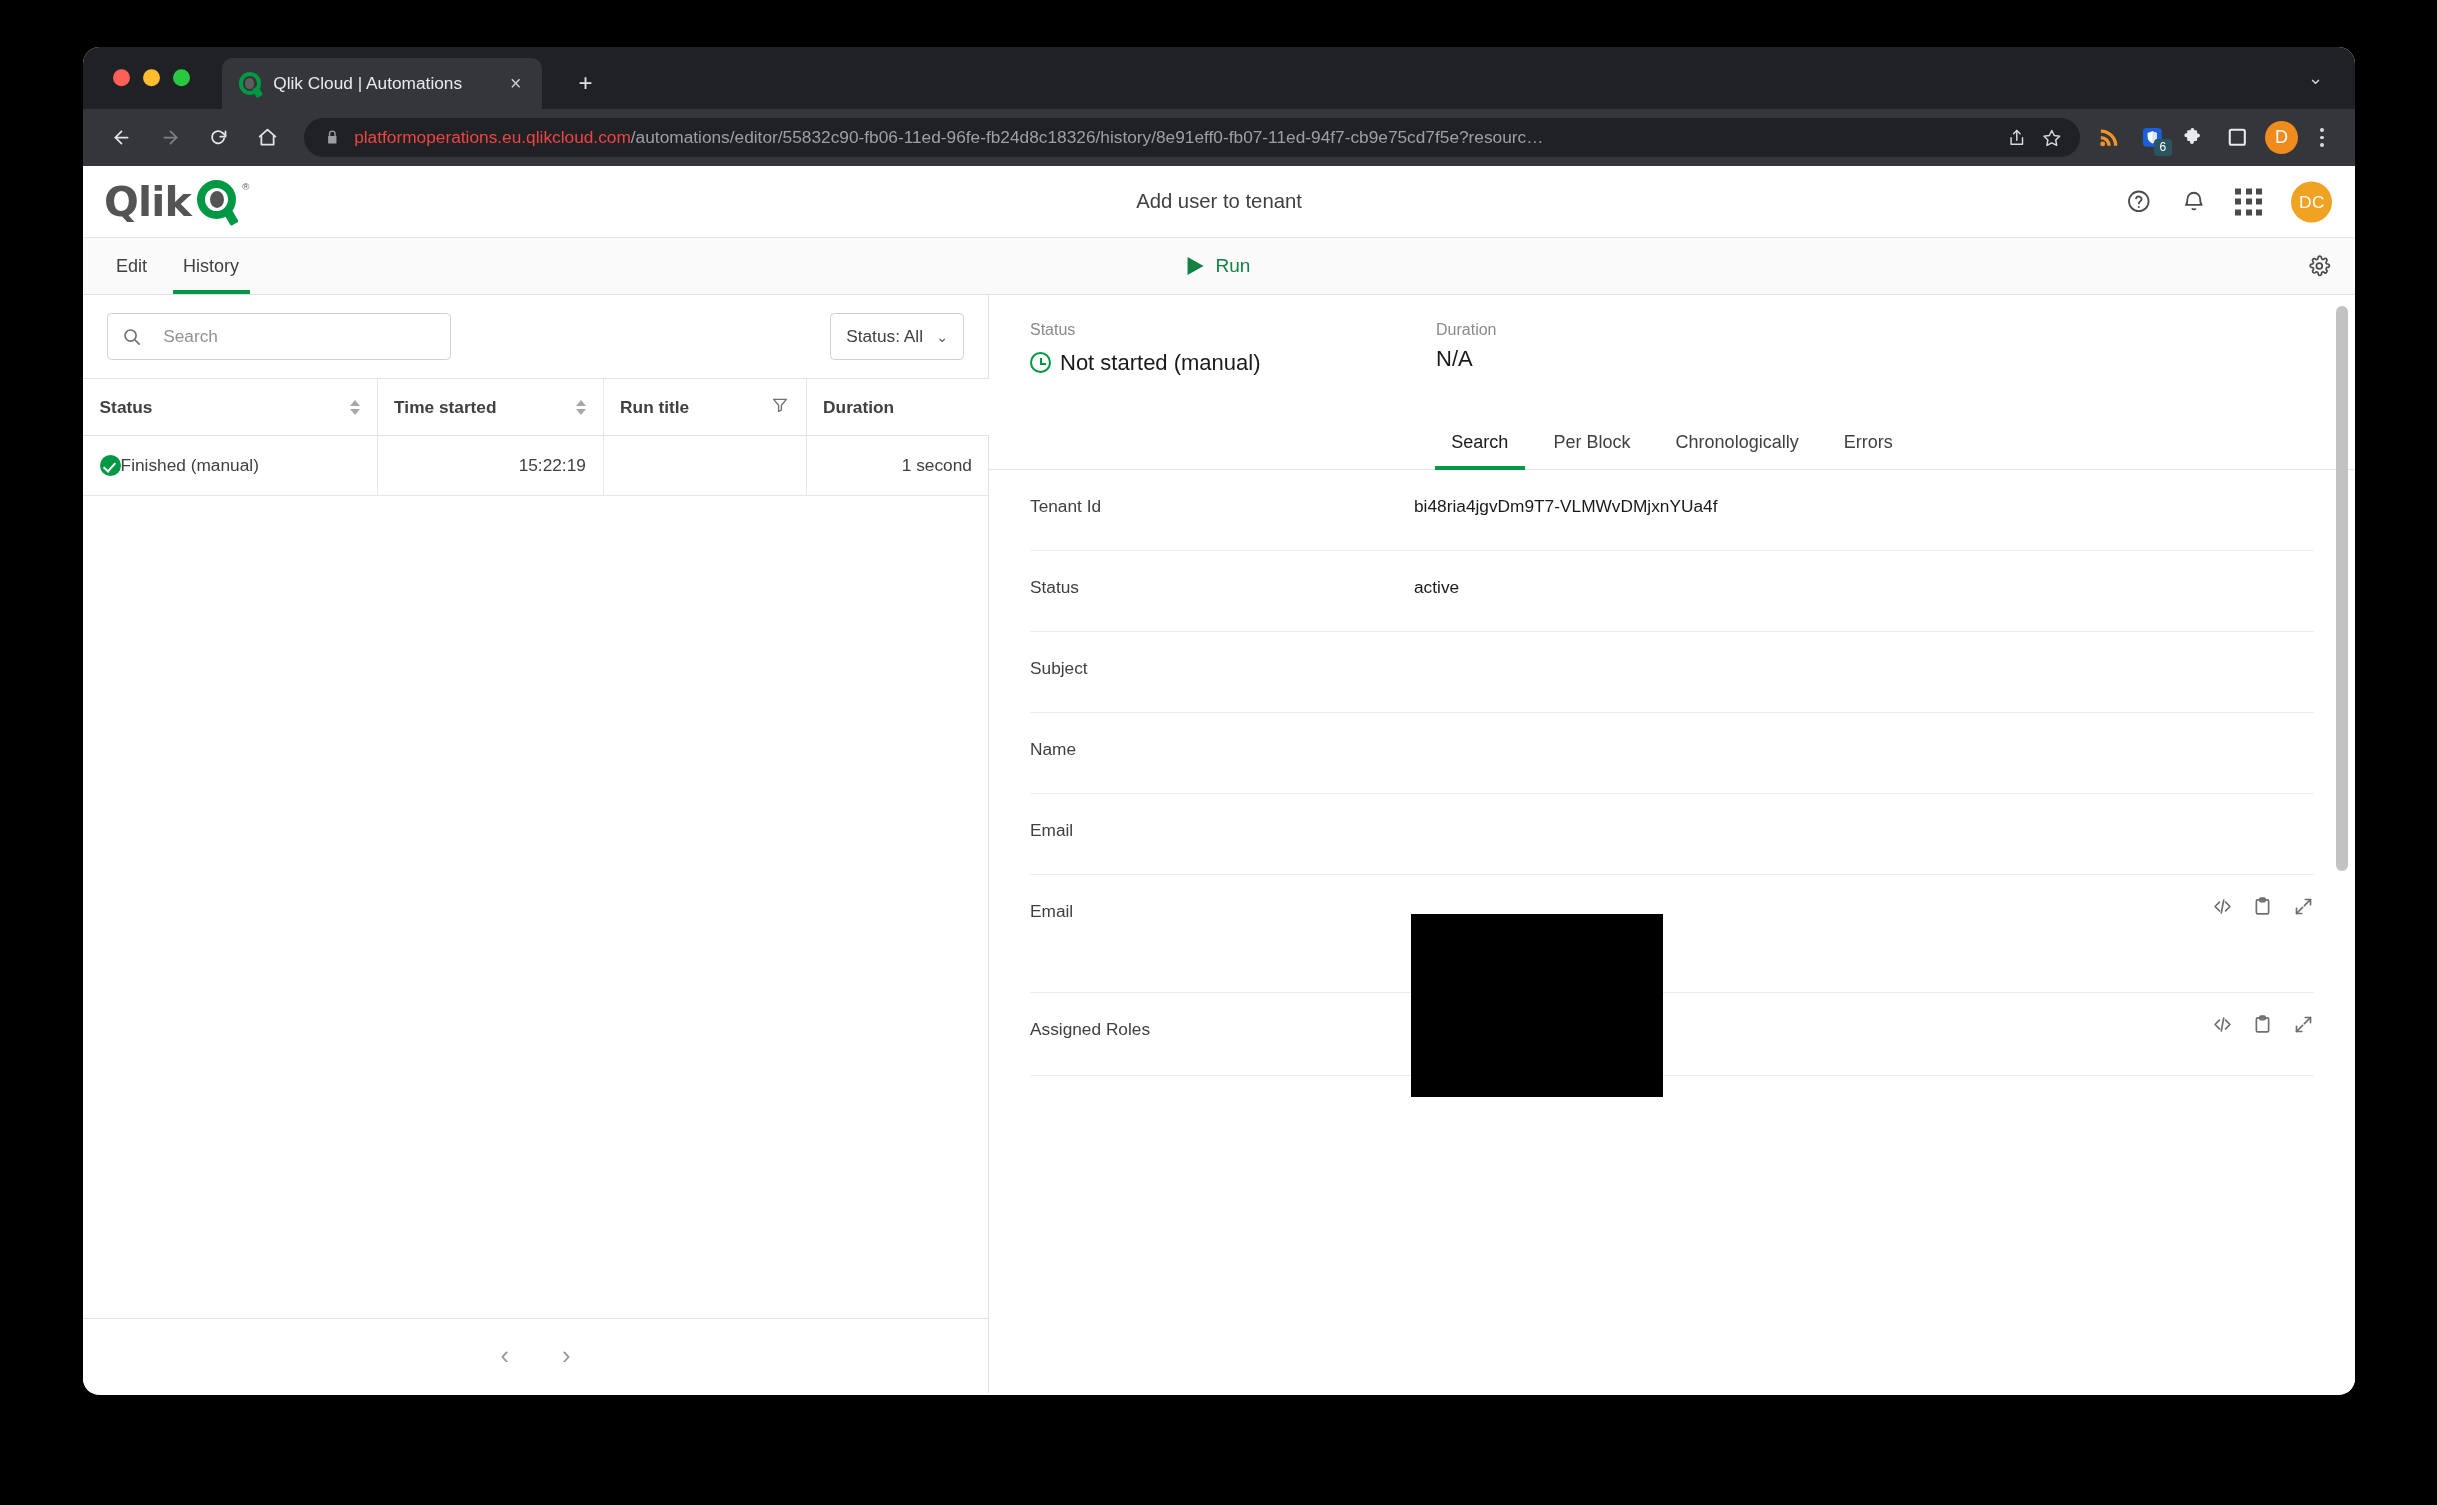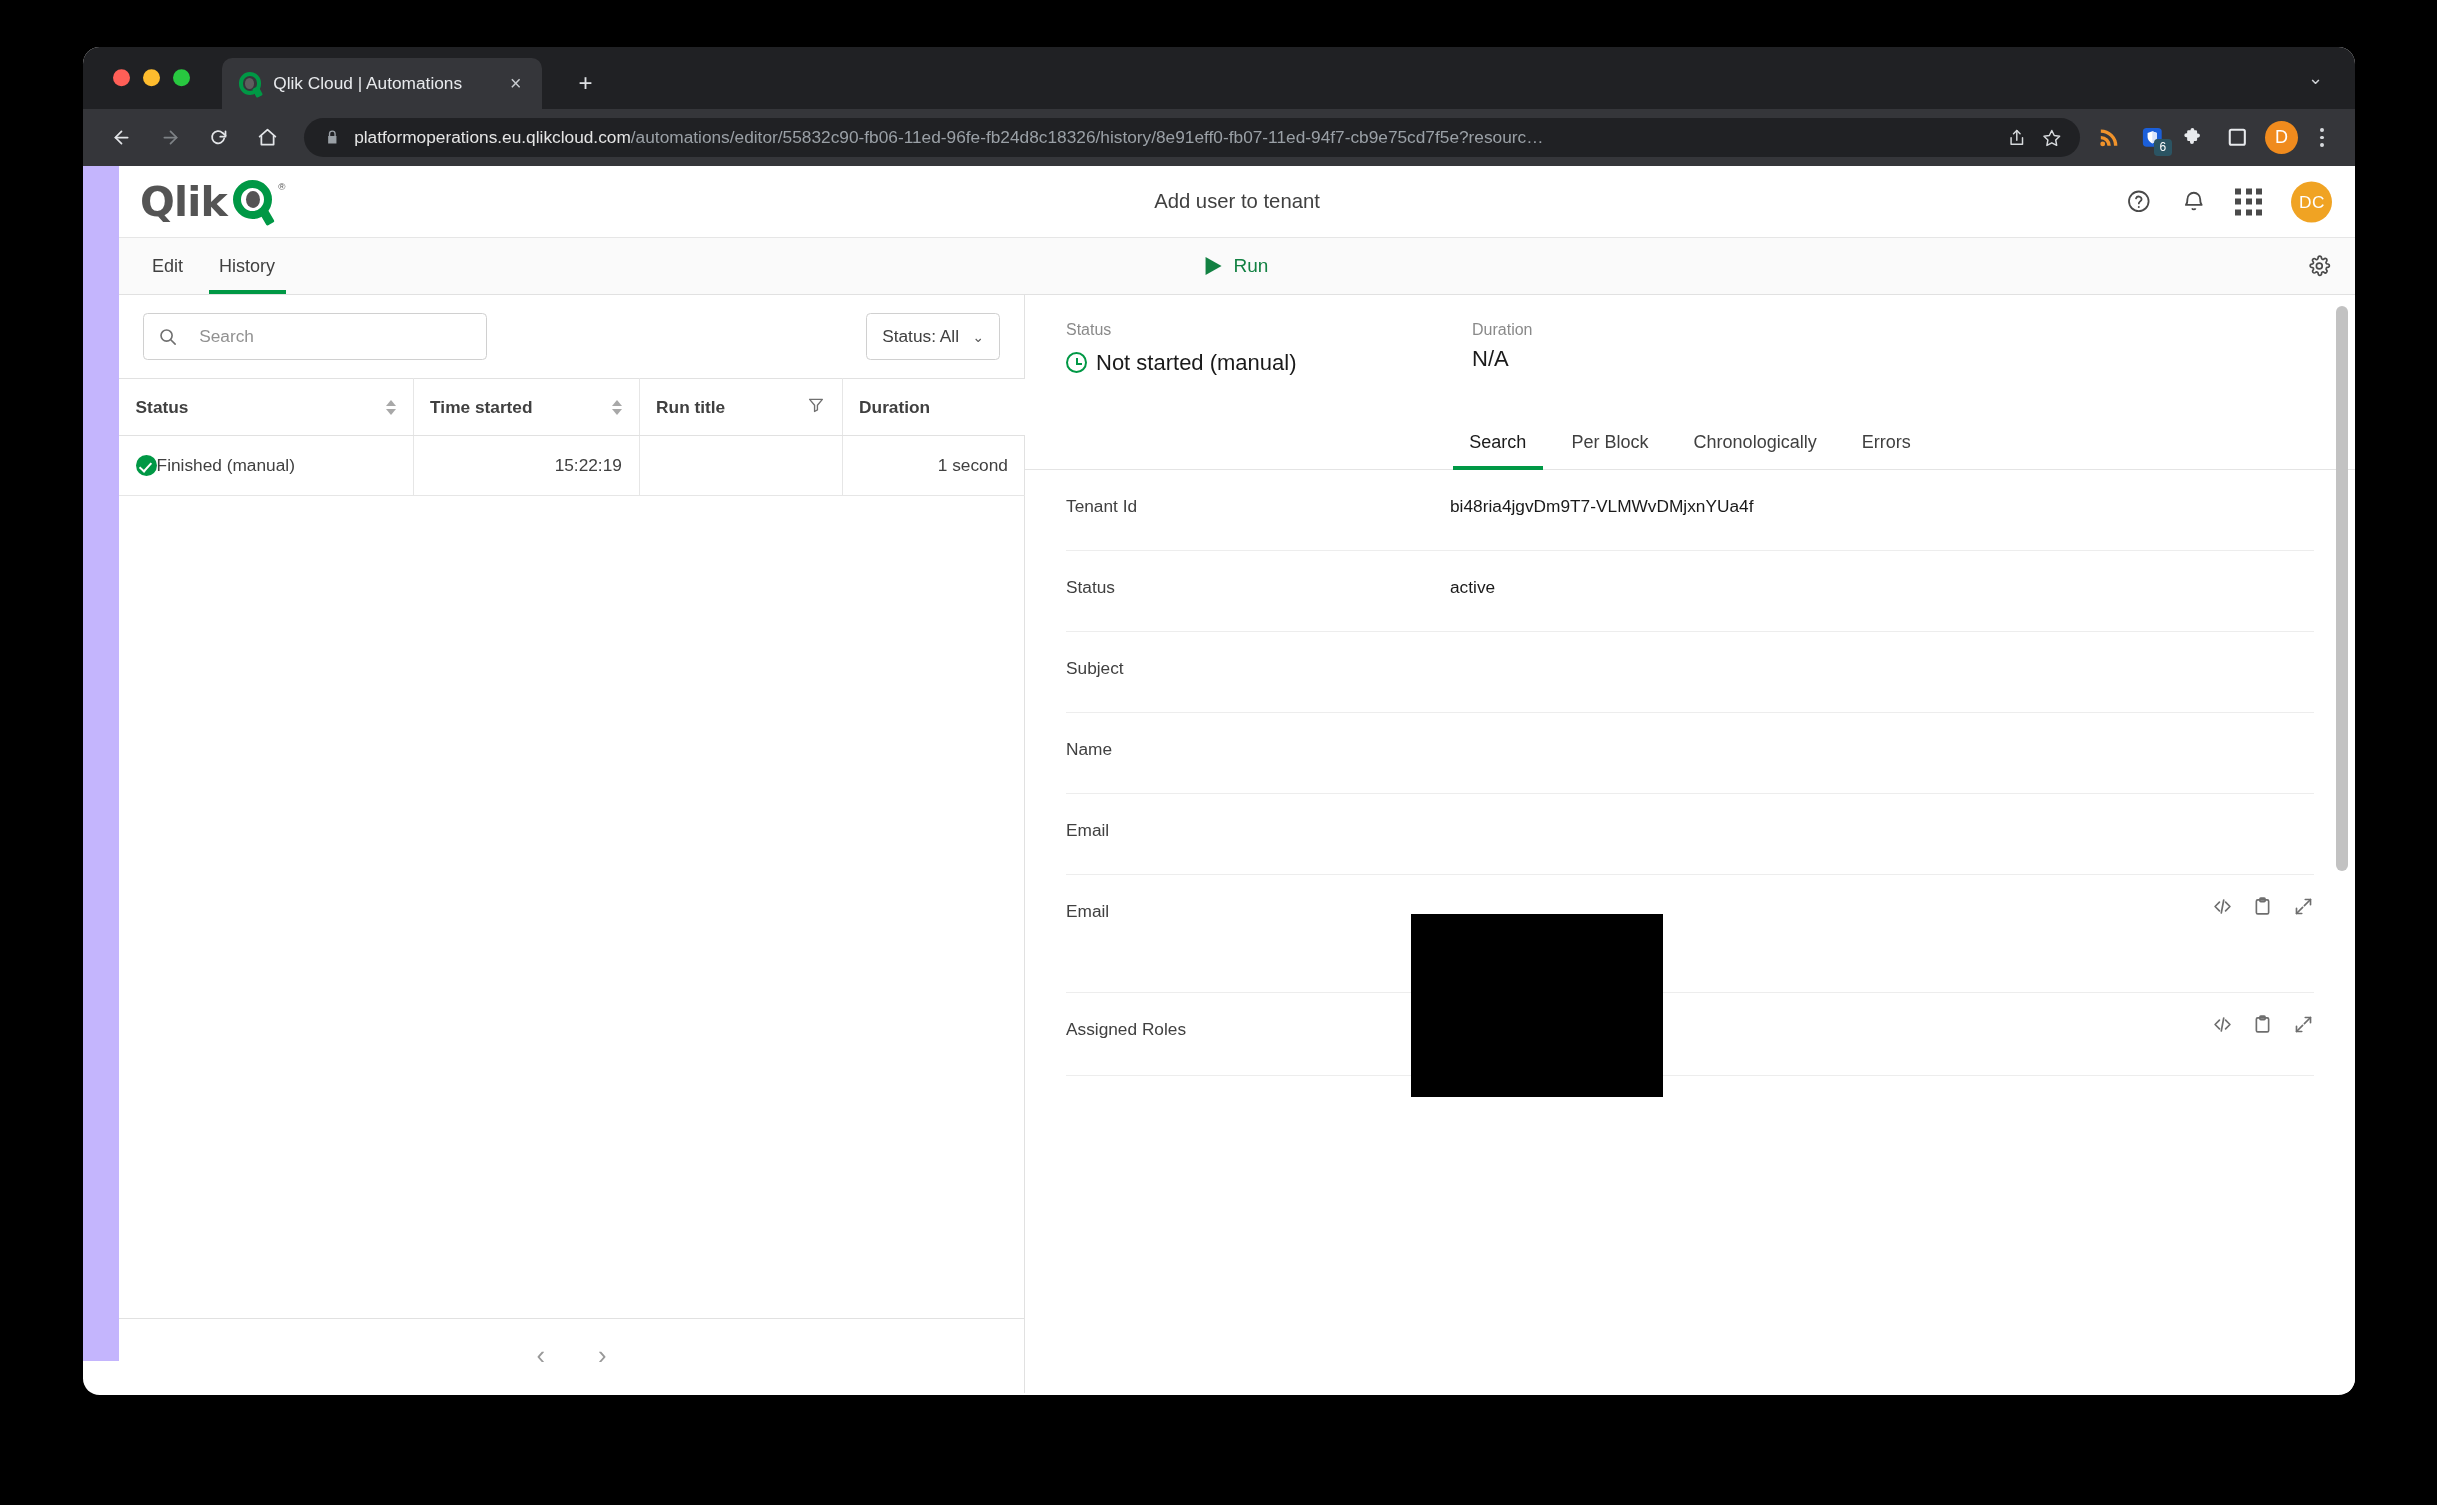--- a/index.html
+++ b/index.html
@@ -118,21 +118,21 @@
   }
   .lock-icon { flex: 0 0 16.6px; margin-right: 13.6px; }
   .lock-icon svg { width: 16.6px; height: 16.6px; display:block; }
   .url-text {
     flex: 1 1 auto;
     font-size: 17.3px;
     color: #9aa0a6;
     white-space: nowrap; overflow: hidden; text-overflow: ellipsis;
     min-width: 0;
   }
-  .url-text b { color: #e5e5e5; font-weight: 400; margin-top: 17px; }
+  .url-text b { color: #ef4444; font-weight: 400; margin-top: 17px; }
   .omni-act {
     flex: 0 0 35px; height: 35px;
     display: flex; align-items: center; justify-content: center;
     color: #d6d9dc;
   }
   .omni-act svg { width: 19.6px; height: 19.6px; }
 
   .ext-icons { display: flex; align-items: center; padding-right: 18px; gap: 4.5px; }
   .ext {
     width: 38px; height: 38px;
@@ -155,21 +155,21 @@
     margin: 0 4.5px;
   }
   .kebab {
     width: 30px; height: 35px;
     display: flex; flex-direction: column;
     align-items: center; justify-content: center; gap: 3.8px;
   }
   .kebab i { width: 3.8px; height: 3.8px; border-radius: 50%; background: #d6d9dc; display:block; }
 
   
-  .app { position: relative; background: #c4b5fd; height: 1195px; padding-left: 36px; }
+  .app { position: relative; background: #22c55e; height: 1195px; }
 
   .app-header {
     position: relative; height: 72px;
     background: #ffffff;
     border-bottom: 0.8px solid #e6e6e6;
     display: flex; align-items: center;
   }
   .qlik-logo {
     position: absolute; left: 21px; top: 50%;
     transform: translateY(-50%);

